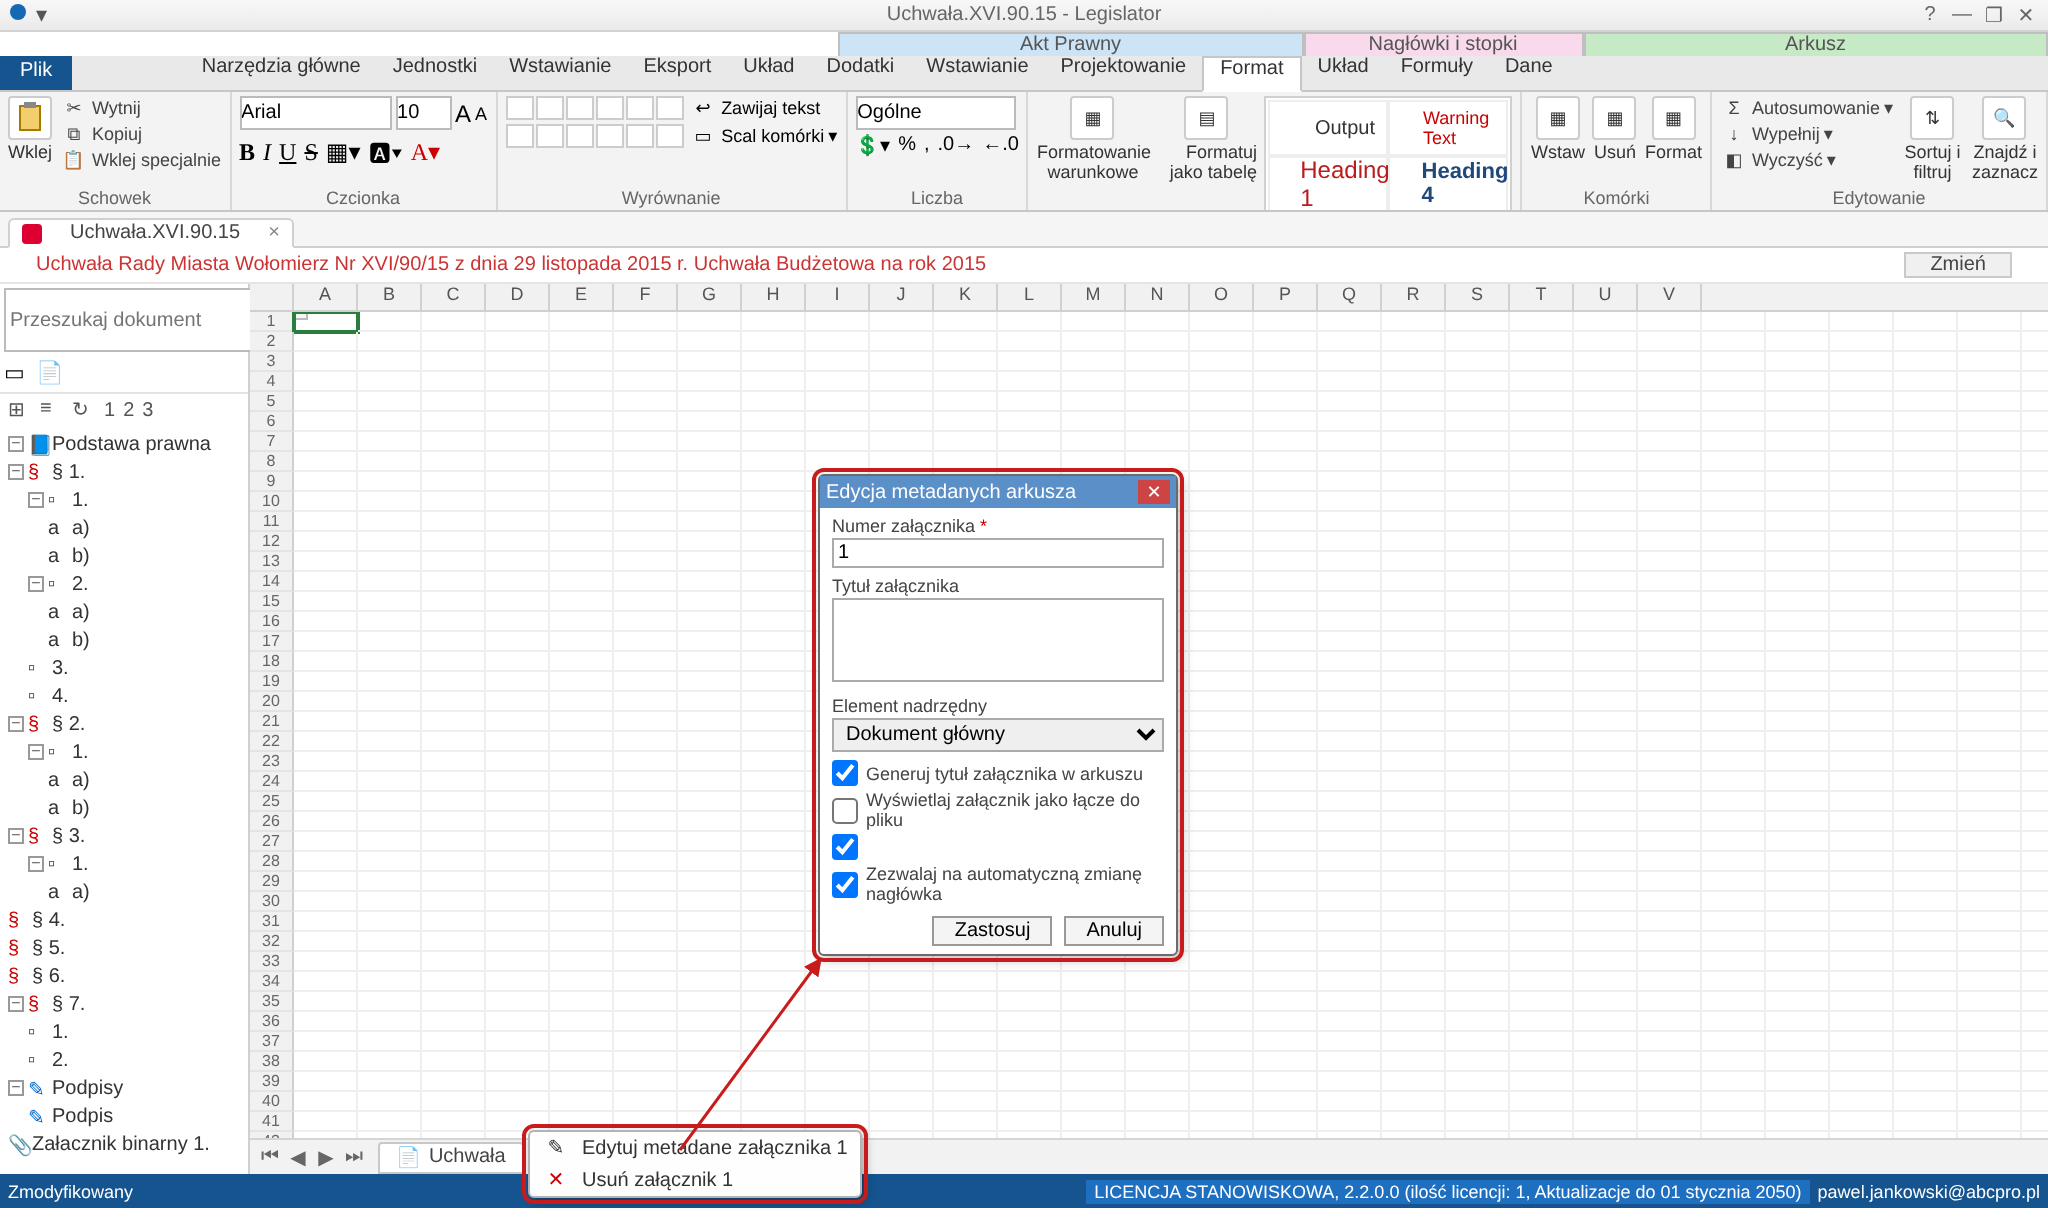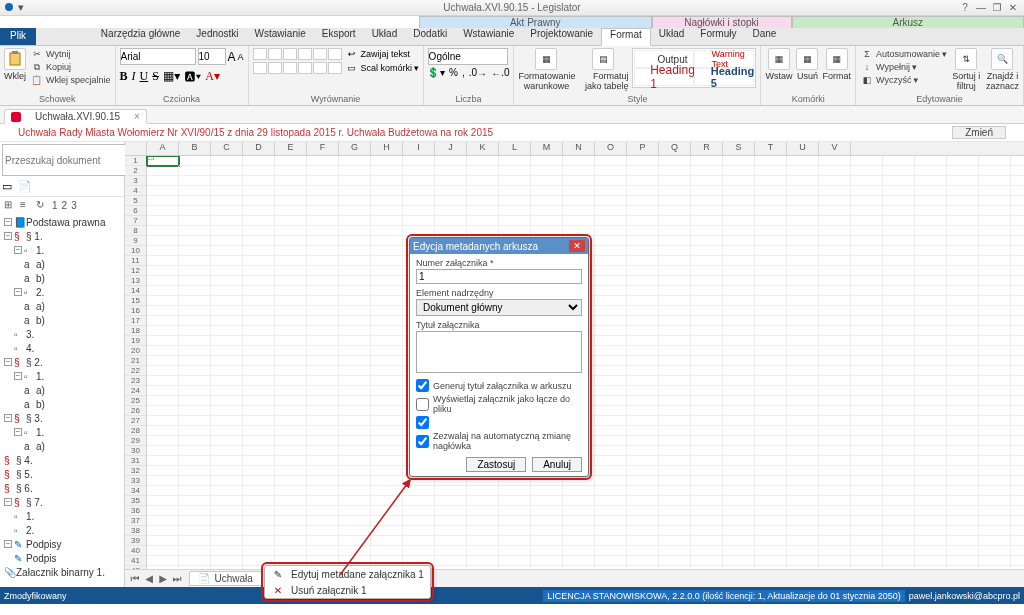--- a/index.html
+++ b/index.html
@@ -34,21 +34,21 @@
 .small-row { display: flex; flex-direction: column; gap: 1px; font-size: 9px; color: #444; }
 .small-row div { display: flex; align-items: center; gap: 2px; }
 .smic { width: 14px; height: 12px; display: inline-flex; align-items: center; justify-content: center; }
 select.rbsel, input.rbsel { font-size: 10px; height: 17px; border: 1px solid #bbb; background: #fff; }
 .font-btns { display: flex; gap: 4px; align-items: center; margin-top: 2px; }
 .font-btns span { font-family: "Times New Roman"; font-size: 12px; }
 .align-btns { display: grid; grid-template-columns: repeat(6, 14px); gap: 1px; }
 .align-btns .ab { width: 14px; height: 12px; border: 1px solid #ccc; background: #fff; }
 .style-box { border: 1px solid #d0d0d0; background: #fff; padding: 1px; }
 .style-box .srow { display: flex; }
-.style-box .scell { width: 60px; height: 18px; display: flex; align-items: center; justify-content: center; font-size: 10px; border: 1px solid #eee; padding-left: 16px; }
+.style-box .scell { width: 60px; height: 28px; display: flex; align-items: center; justify-content: center; font-size: 10px; border: 1px solid #eee; padding-left: 16px; }
 .style-box .output { color: #333; }
 .style-box .warning { color: #c00; font-size: 9px; }
 .style-box .h1 { color: #b91c1c; font-weight: normal; font-size: 12px; }
 .style-box .h2 { color: #1f497d; font-weight: bold; font-size: 11px; }
 
 .doc-tab-bar { height: 18px; background: #f5f5f5; display: flex; align-items: flex-end; padding: 0 4px; border-bottom: 1px solid #d0d0d0; }
 .doc-tab { background: #fff; border: 1px solid #d0d0d0; border-bottom: 1px solid #fff; border-radius: 3px 3px 0 0; margin-bottom: -1px; padding: 1px 6px; font-size: 10px; color: #444; display: flex; align-items: center; gap: 14px; }
 .doc-tab .x { color: #888; cursor: pointer; }
 .doc-tab .icd { width: 10px; height: 10px; background: #d03; border-radius: 2px; display: inline-block; }
 
@@ -260,21 +260,21 @@
           <span class="ic">▤</span>
           <span style="max-width:50px;text-align:right">Formatuj jako tabelę</span>
         </div>
       <div class="style-box">
         <div class="srow">
             <div class="scell output">Output</div>
             <div class="scell warning">Warning Text</div>
           </div>
         <div class="srow">
             <div class="scell h1">Heading 1</div>
-            <div class="scell h2">Heading 5</div>
+            <div class="scell h2">Heading 4</div>
           </div>
       </div>
     </div>
     <div class="glabel">Style</div>
   </div>
 
   <div class="rib-group">
     <div class="gbody">
       <div class="vbtn">
           <span class="ic">▦</span>
@@ -1832,26 +1832,26 @@
   <div class="dlg-head">
     <span>Edycja metadanych arkusza</span>
     <span class="dx">✕</span>
   </div>
   <div class="dlg-body">
     <div class="fld">
       <label><span>Numer załącznika </span><span class="req">*</span></label>
       <input type="text" value="1" style="">
     </div>
     <div class="fld">
+      <label>Tytuł załącznika</label>
+      <textarea style=""></textarea>
+    </div>
+    <div class="fld">
       <label>Element nadrzędny</label>
       <select><option>Dokument główny</option></select>
-    </div>
-    <div class="fld">
-      <label>Tytuł załącznika</label>
-      <textarea style=""></textarea>
     </div>
     <label class="chk">
         <input type="checkbox" checked="" style="">
         <span>Generuj tytuł załącznika w arkuszu</span>
       </label>
     <label class="chk">
         <input type="checkbox" style="">
         <span>Wyświetlaj załącznik jako łącze do pliku</span>
       </label>
     <label class="chk">

